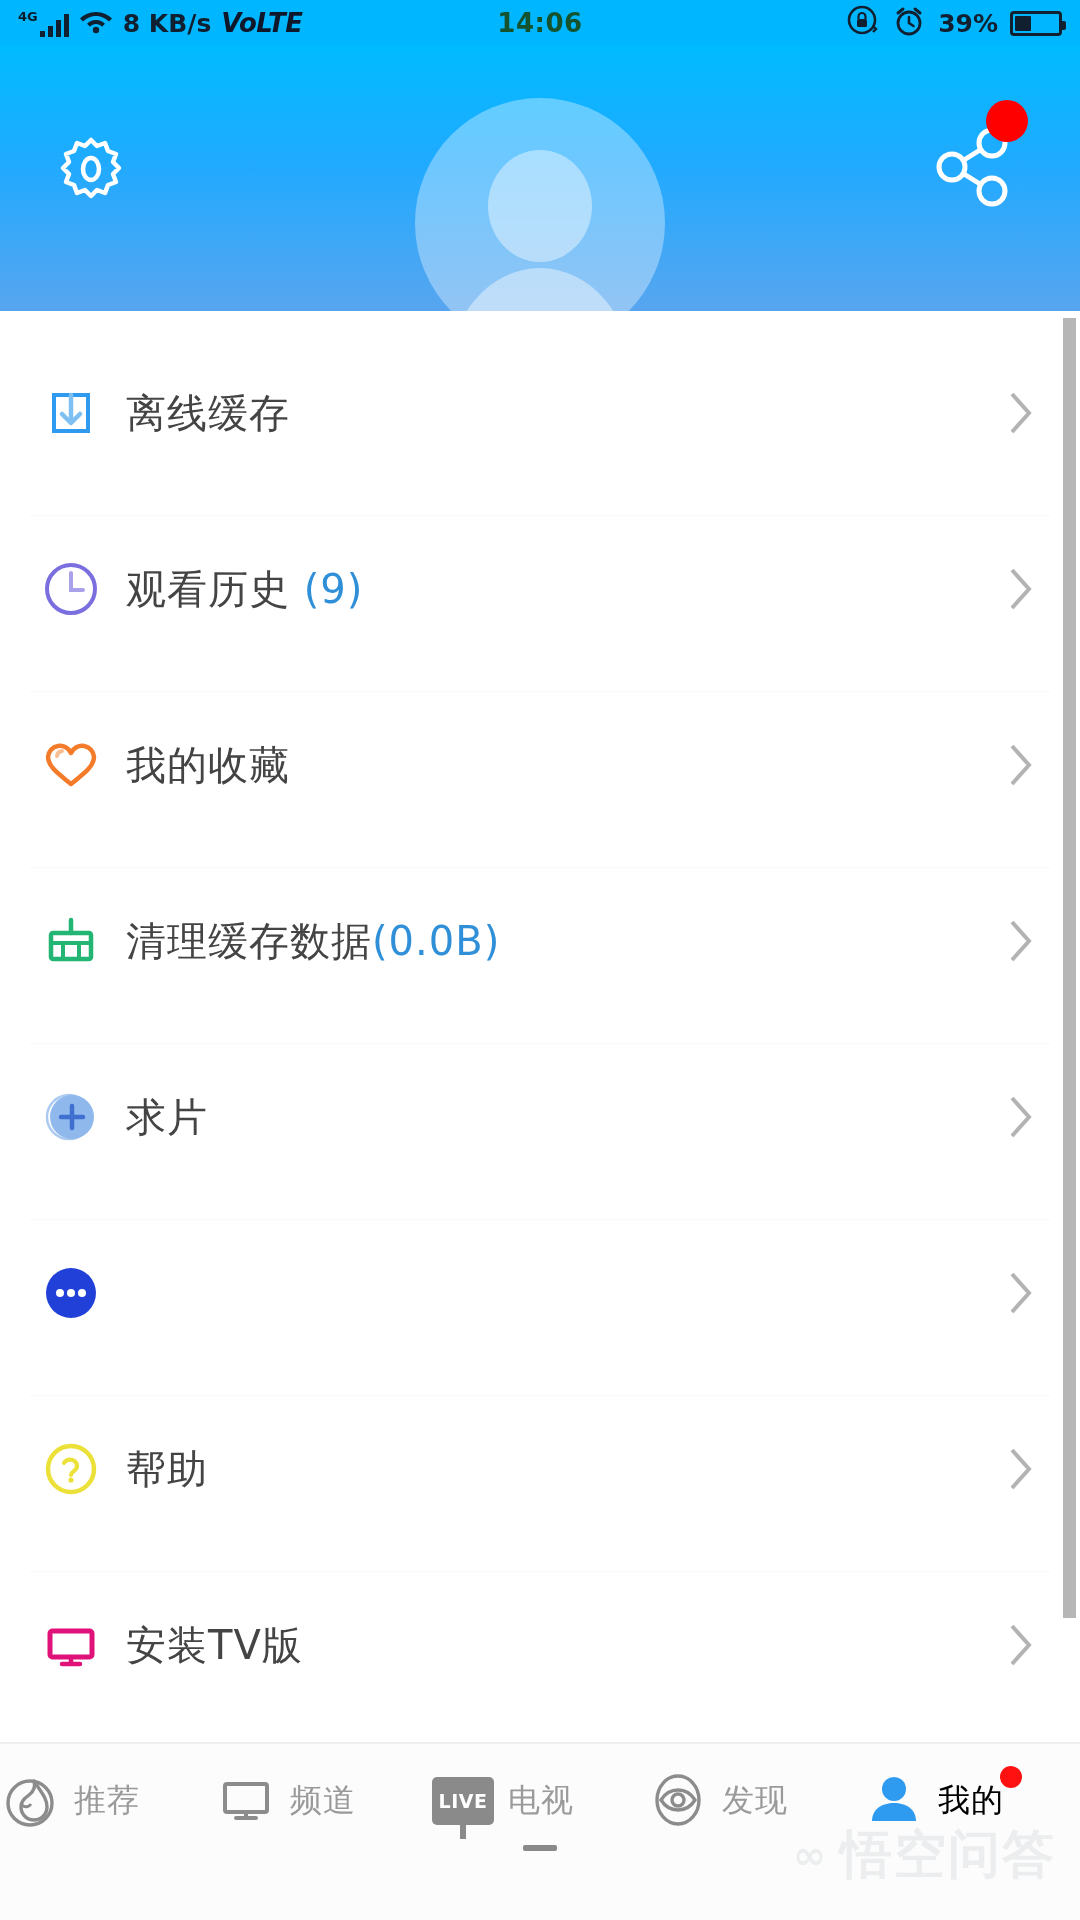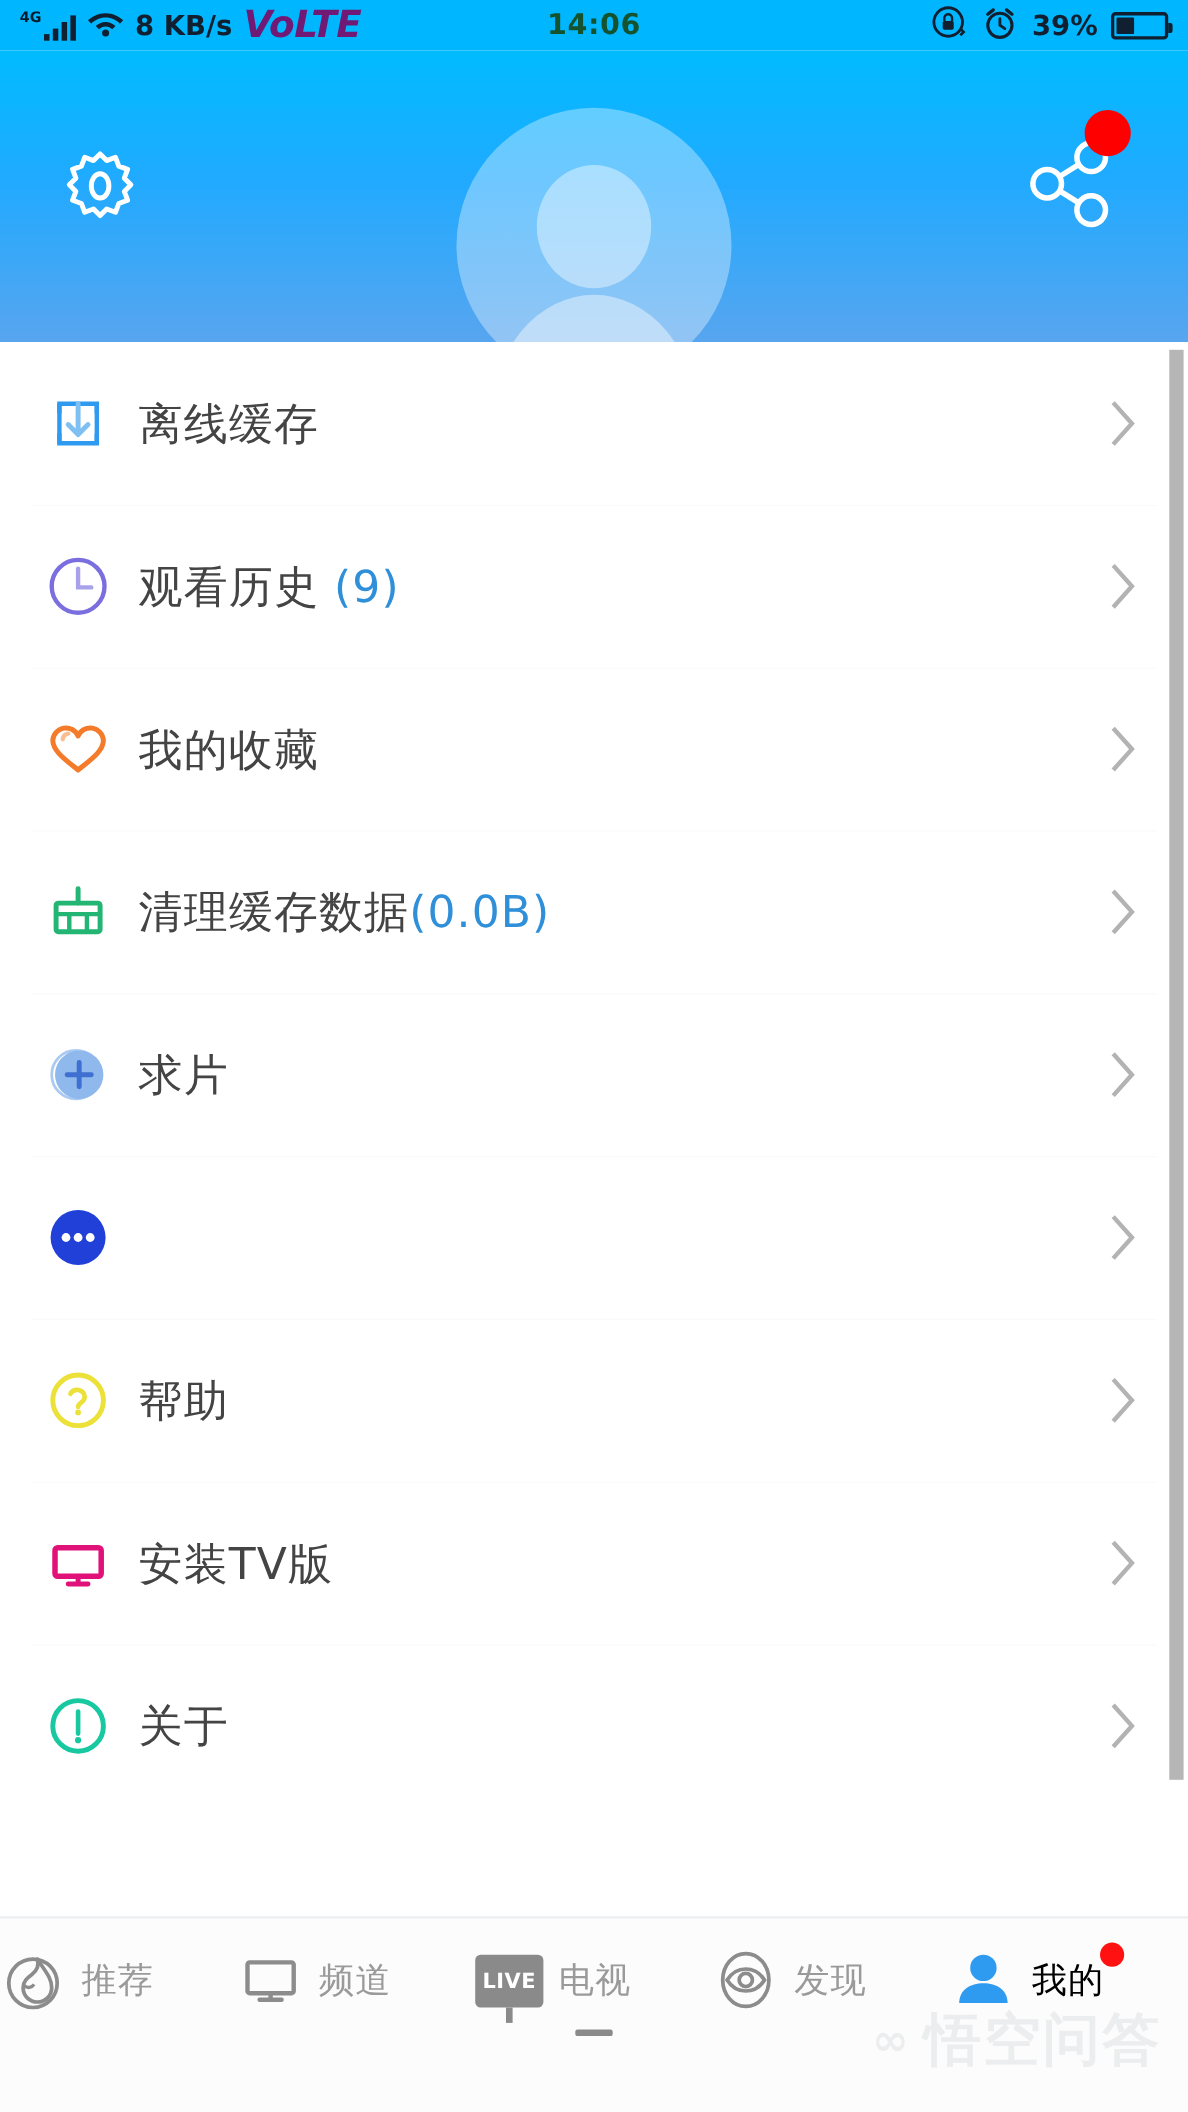--- a/index.html
+++ b/index.html
@@ -14,21 +14,21 @@
   .statusbar {
     position:absolute; left:0; top:0; width:1080px; height:46px;
     background:#00b7ff; display:flex; align-items:center;
     padding:0 18px; color:#0a1a2a;
   }
   .sb-left { display:flex; align-items:center; gap:10px; }
   .sb-center { position:absolute; left:0; right:0; text-align:center;
                font-size:26px; font-weight:600; letter-spacing:.5px; color:#14532d; }
   .sb-right { margin-left:auto; display:flex; align-items:center; gap:12px; z-index:2;justify-content:center; }
   .sb-text { font-size:25px; font-weight:600; color:#102030; }
-  .sb-volte { font-size:34px; font-style:italic; font-weight:bold; color:#701a75; letter-spacing:-.5px; }
+  .sb-volte { font-size:26px; font-style:italic; font-weight:bold; color:#0f172a; letter-spacing:-.5px; }
   .net4g { display:flex; align-items:flex-end; gap:2px; }
   .net4g .g { font-size:13px; font-weight:bold; line-height:1; margin-bottom:14px; }
   .bars { display:flex; align-items:flex-end; gap:3px; height:24px; }
   .bars i { width:5px; background:#102030; display:block; }
   .bars i:nth-child(1){height:6px;} .bars i:nth-child(2){height:11px;}
   .bars i:nth-child(3){height:17px;} .bars i:nth-child(4){height:23px;}
   .battery { width:52px; height:25px; border:3px solid #102030; border-radius:4px;
              position:relative; display:flex; align-items:center; padding:2px; }
   .battery::after { content:""; position:absolute; right:-7px; top:7px;
                     width:4px; height:9px; background:#102030; border-radius:0 2px 2px 0; }
@@ -50,21 +50,21 @@
   .avatar .head { position:absolute; left:50%; top:52px; transform:translateX(-50%);
                   width:104px; height:112px; border-radius:50%; background:rgba(255,255,255,.42); }
   .avatar .body { position:absolute; left:50%; top:170px; transform:translateX(-50%);
                   width:186px; height:180px; border-radius:50% 50% 0 0 / 62% 62% 0 0;
                   background:rgba(255,255,255,.42); }
 
   
   .list { position:absolute; left:0; top:311px; width:1080px; height:1430px;
           background:#fff; }
   .row { position:relative; height:148px; display:flex; align-items:center;
-         padding:0 46px 0 28px; }
+         padding:0 46px 0 28px;margin-top:28px; }
   .row + .row::before {
     content:""; position:absolute; left:28px; right:28px; top:0; height:1px;
     background:#fafafb;
   }
   .row .ico { width:86px; min-width:86px; display:flex; align-items:center; justify-content:center; }
   .row .lbl { font-size:40px; color:#444; margin-left:12px; letter-spacing:1px;
               font-weight:400; white-space:nowrap; }
   .row .lbl .cnt { color:#2f8fd8; }
   .chev { margin-left:auto; width:26px; height:46px; }
 

